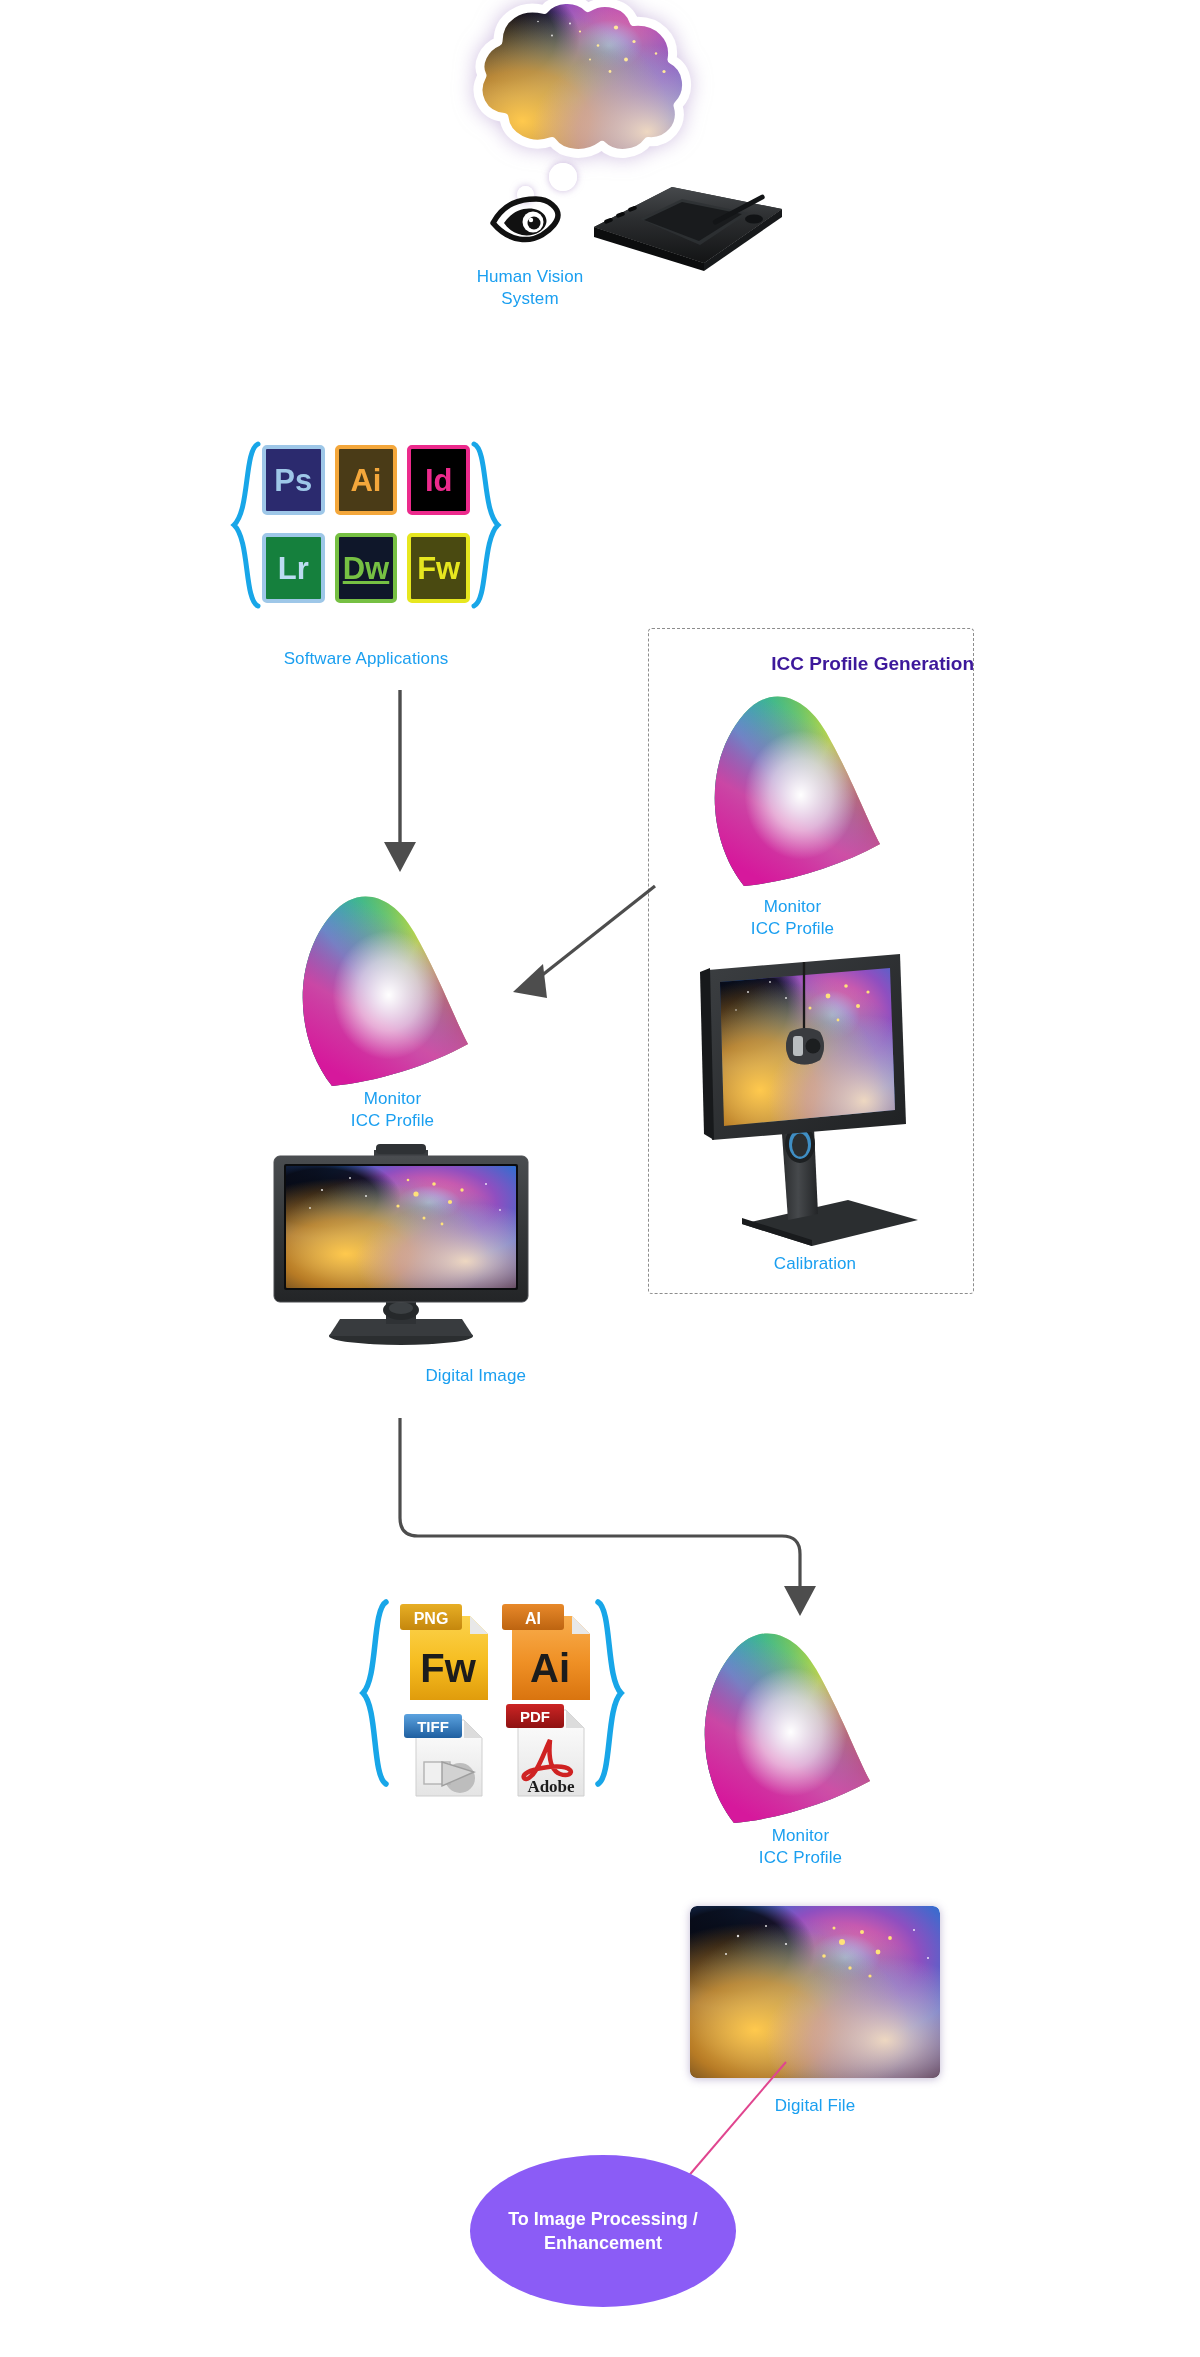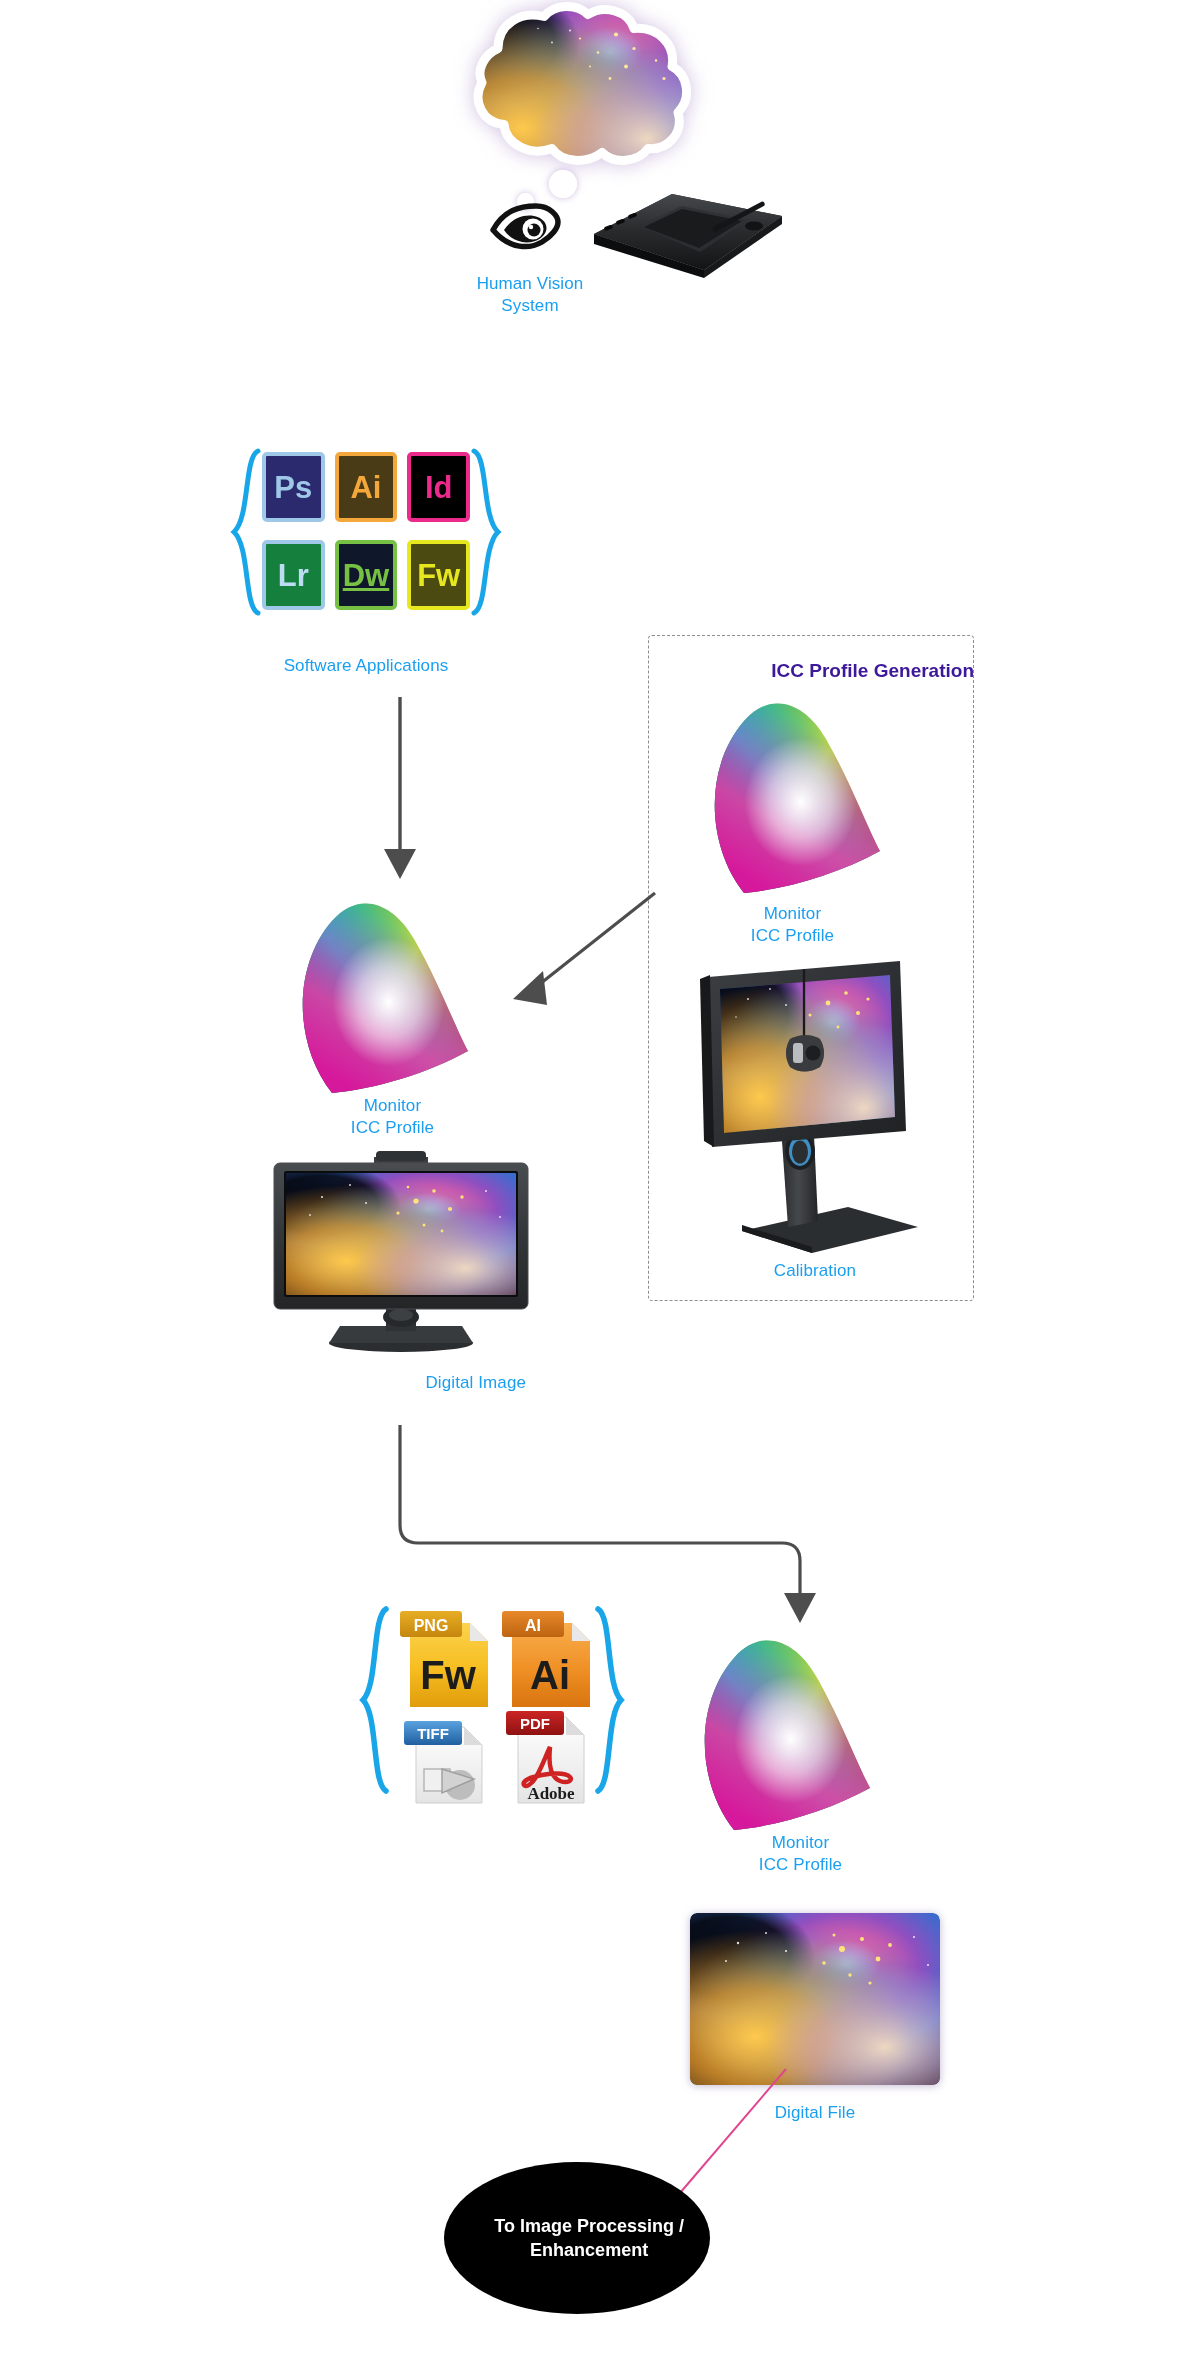--- a/index.html
+++ b/index.html
@@ -4,21 +4,21 @@
 <title>Color Management Workflow</title>
 <style>
   * { box-sizing: border-box; }
   html, body { margin:0; padding:0; }
   body {
     width:1200px; height:2357px; position:relative;
     background:#ffffff;
     font-family:"Liberation Sans", sans-serif;
     overflow:hidden;
   }
-  .stage { position:absolute; inset:0;margin-top:7px; }
+  .stage { position:absolute; inset:0; }
   .abs { position:absolute; }
 
   .caption {
     color:#1a9ff0; font-size:17px; line-height:1.28;
     text-align:center; font-weight:400; letter-spacing:.1px;
   }
 
   
   .cloud-wrap { left:420px; top:-6px; width:300px; height:180px; }
   .cloud-svg { display:block; filter: drop-shadow(0 0 10px rgba(170,140,200,.55)); }
@@ -64,23 +64,23 @@
   .mon { display:block; }
 
   
   .photo {
     border-radius:7px; overflow:hidden;
     box-shadow:0 1px 8px rgba(120,100,160,.45);
   }
 
   
   .ellipse {
-    left:444px; top:2155px; width:266px; height:152px;
-    background:#000000; border-radius:50%;
-    display:flex; align-items:center; justify-content:flex-end;
+    left:470px; top:2155px; width:266px; height:152px;
+    background:#8b5cf6; border-radius:50%;
+    display:flex; align-items:center; justify-content:center;
     text-align:center; color:#ffffff; font-size:18px; font-weight:bold; line-height:1.35;
     padding:0 26px;
   }
 
   svg { overflow:visible; }
 </style>
 </head>
 <body>
 
 <div class="stage">

